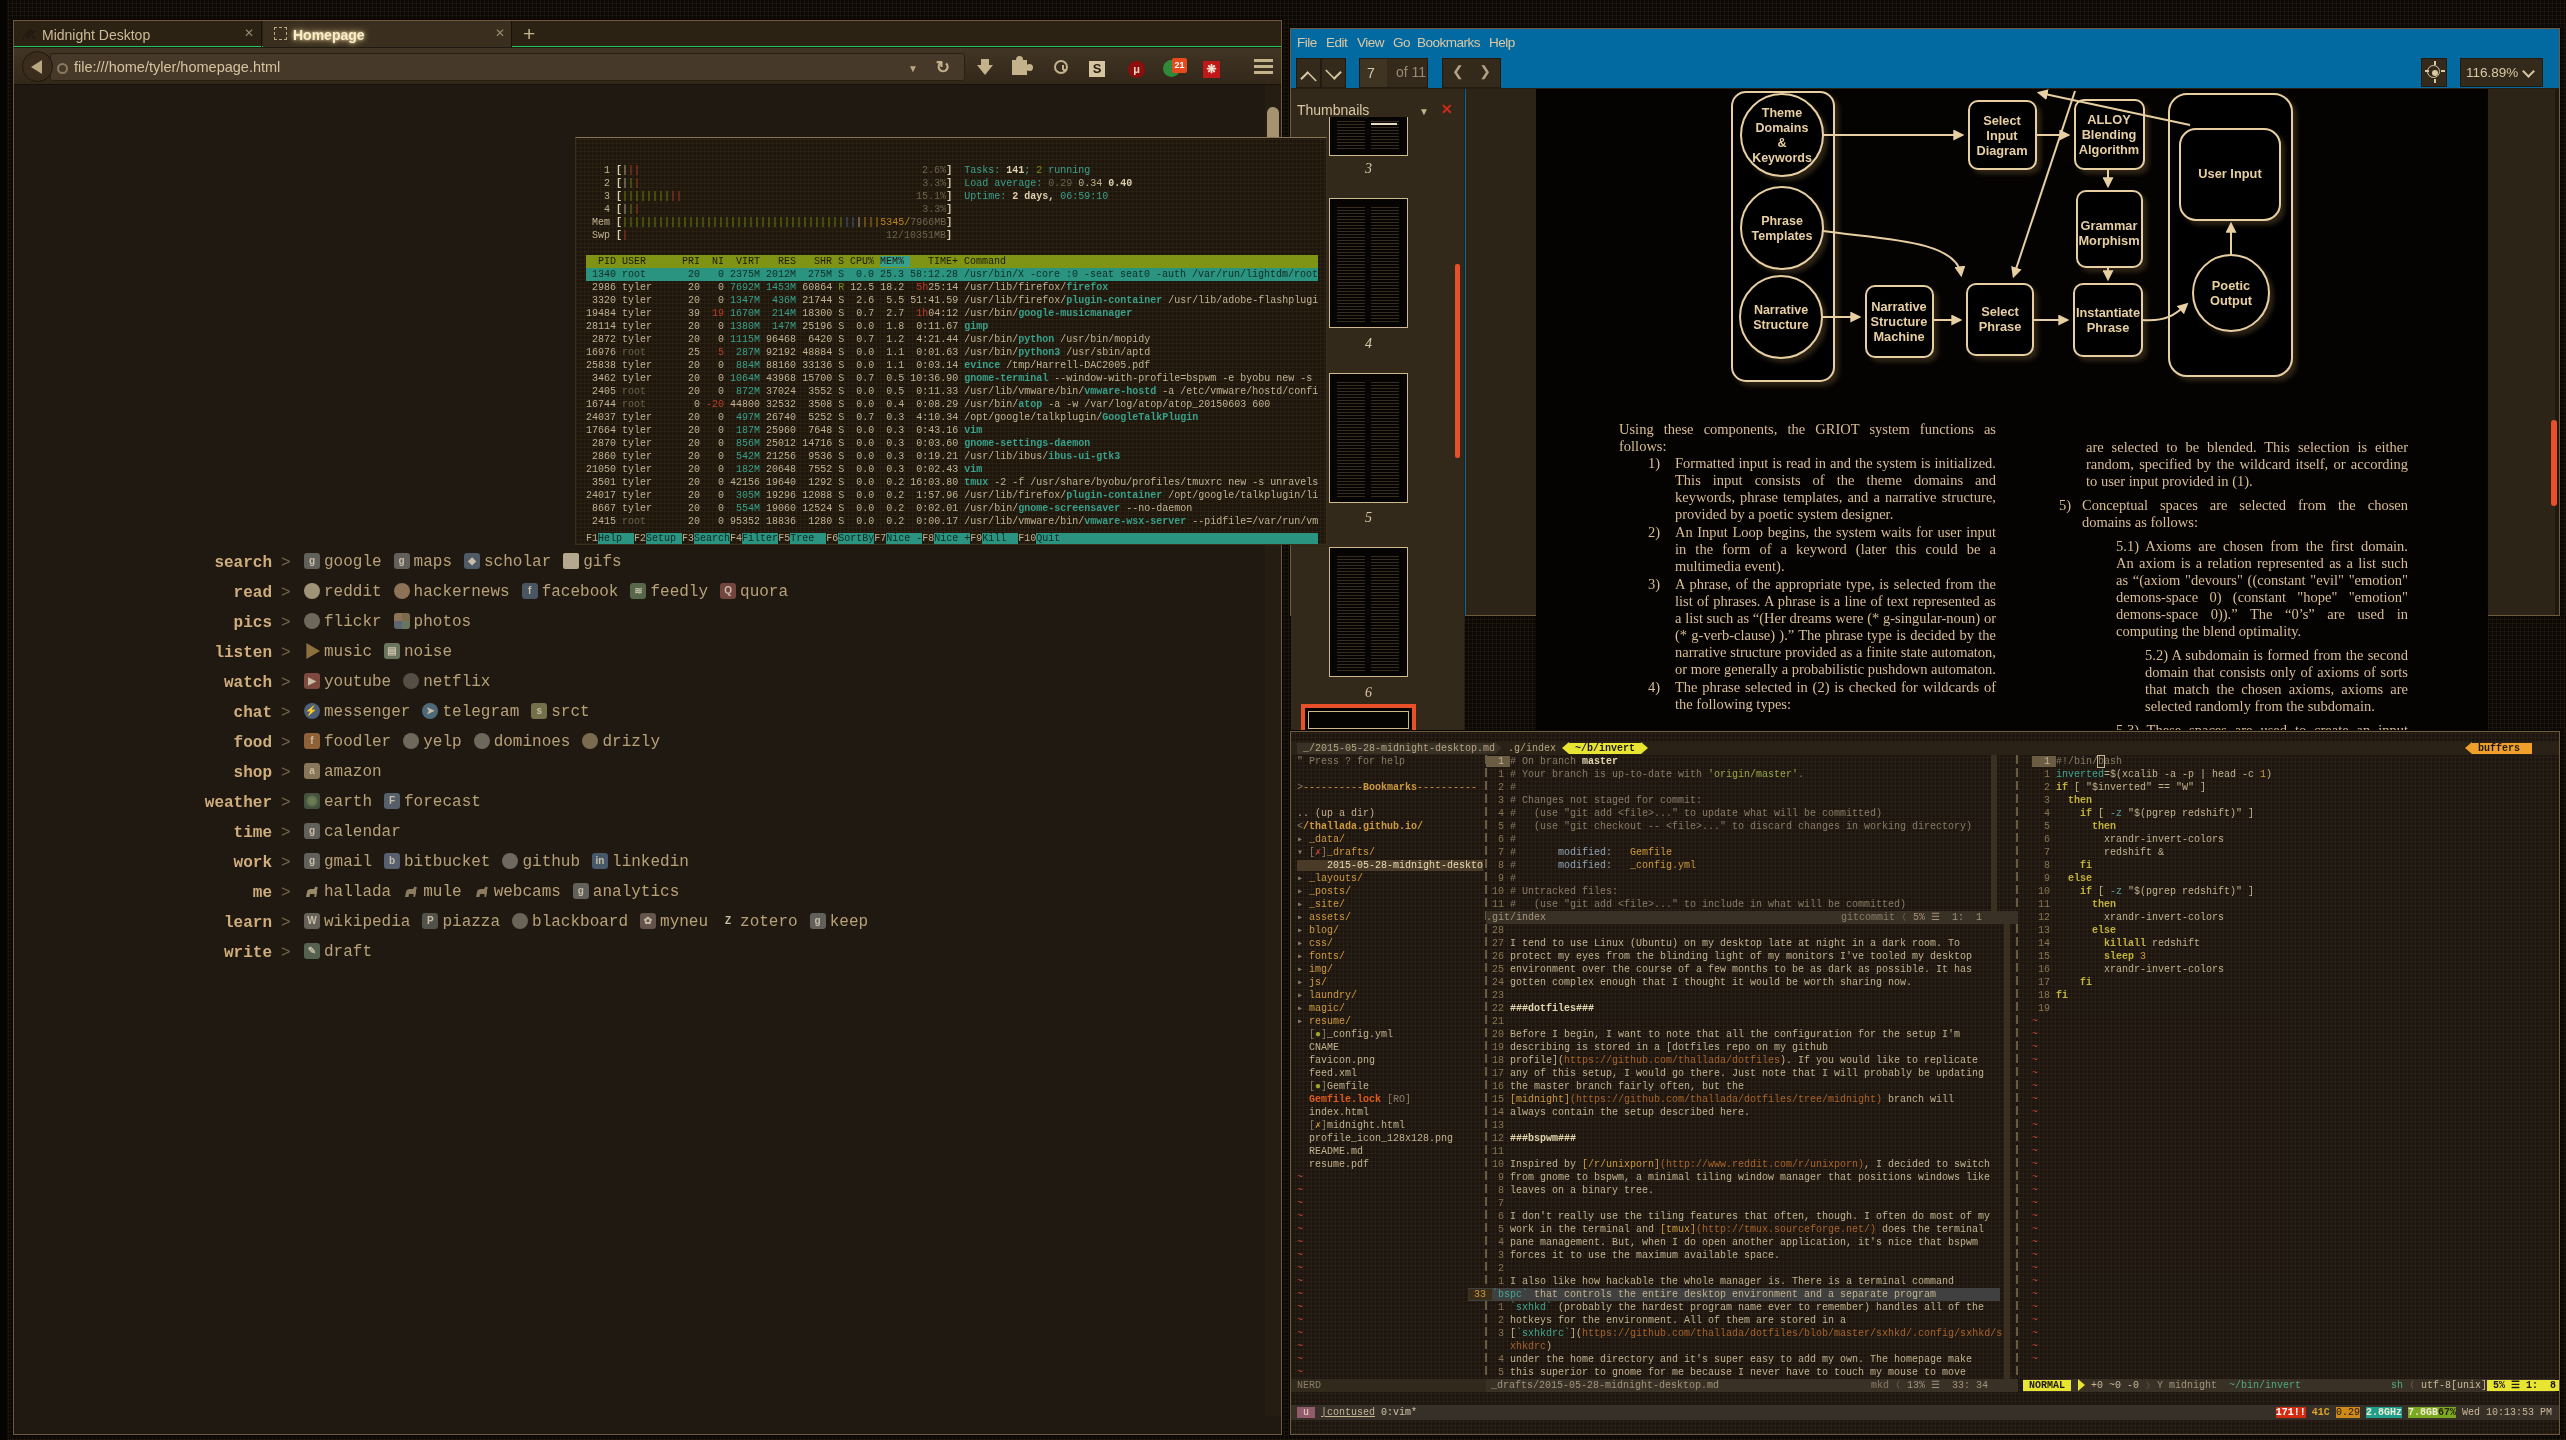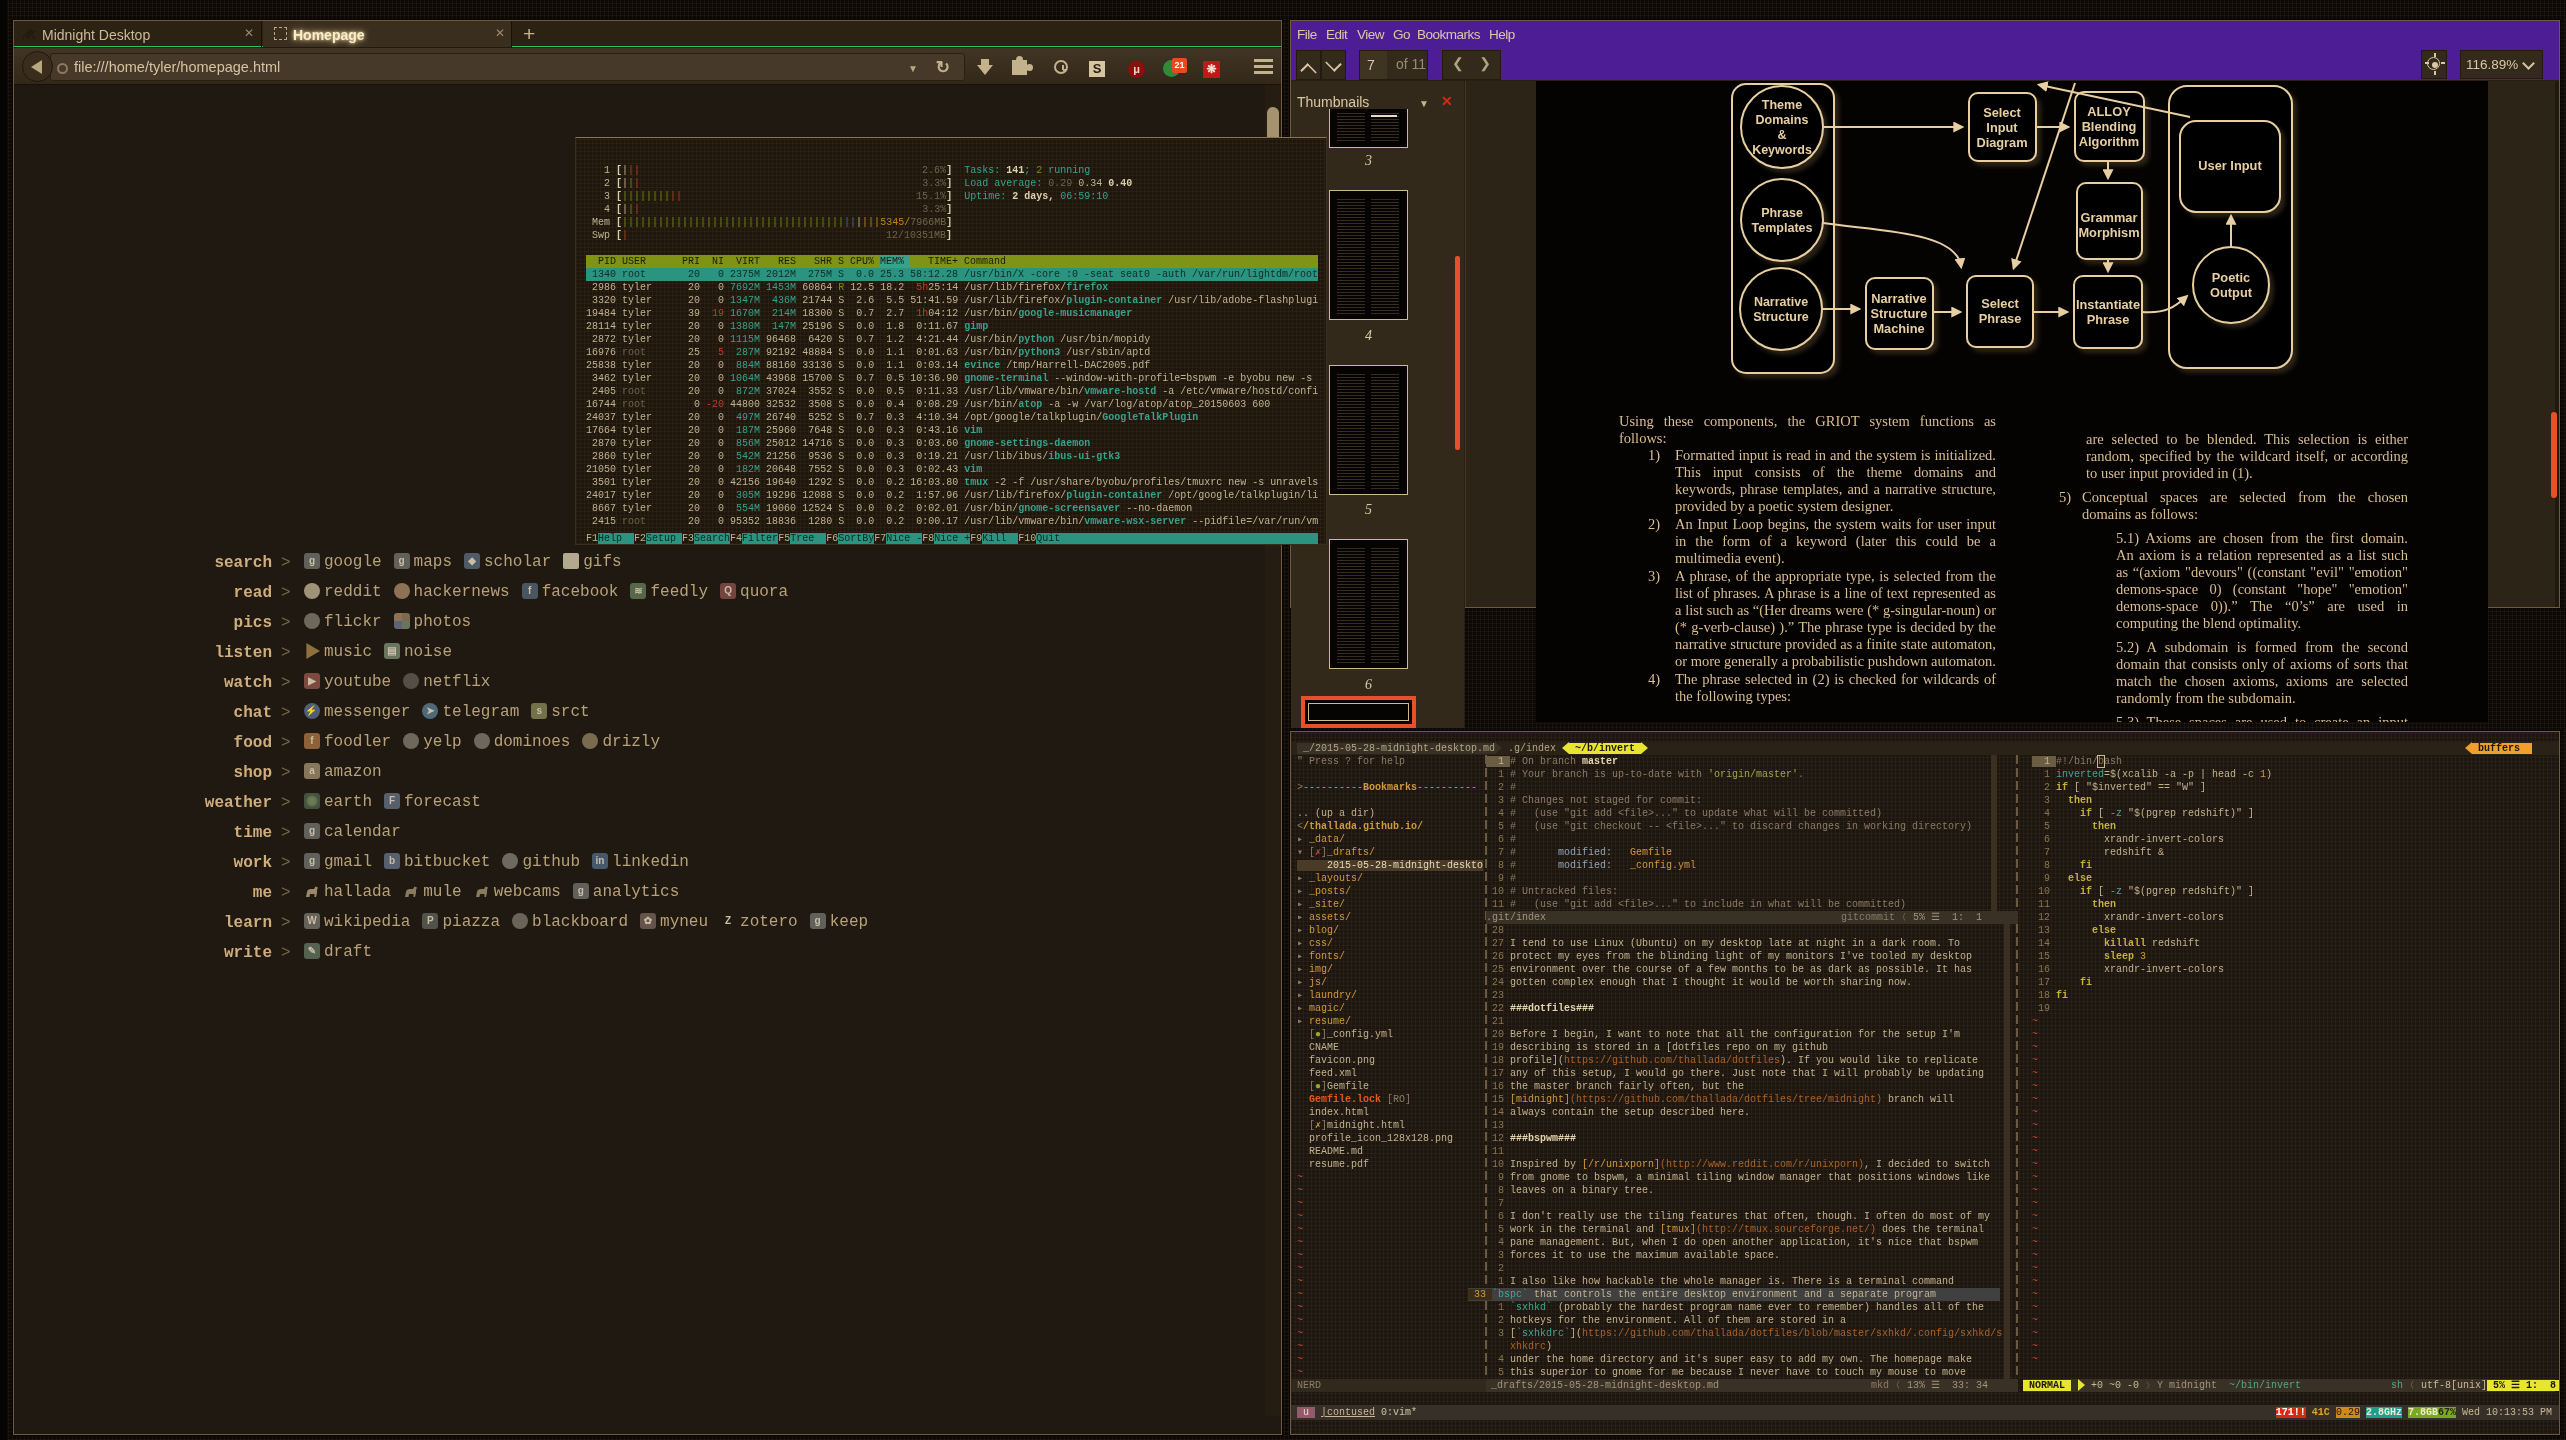--- a/index.html
+++ b/index.html
@@ -25,21 +25,21 @@
 .lrow b{position:absolute;right:982px;color:#d0ad7c;font-weight:bold}
 .lrow .gt{position:absolute;left:267px;color:#7a684a}
 .lrow .it{position:absolute;left:290px;top:-1px;white-space:nowrap}
 .ic{display:inline-block;width:16px;height:16px;border-radius:3px;vertical-align:-3px;margin-right:4px;text-align:center;font-family:"Liberation Sans",sans-serif;font-size:10px;font-weight:bold;color:#c9bda6;line-height:16px;overflow:hidden}
 .lk{margin-right:12px}
 
 #ffstat{position:absolute;left:0;bottom:0;width:100%;height:20px;background:#0d0a06;border-top:1px dotted #8a7450;font-family:"Liberation Mono",monospace;font-size:13px;color:#d9c8a2;line-height:19px}
 #ffsb{position:absolute;right:0;top:64px;width:16px;height:1331px;background:#261d12}
 #ffsb .th{position:absolute;left:2px;top:22px;width:12px;height:100px;background:#a5926f;border-radius:6px}
 
-#ev{left:1290px;top:20px;width:1270px;height:588px;background:#4c1d95}
+#ev{left:1290px;top:28px;width:1270px;height:588px;background:#0369a1}
 #evmenu{position:absolute;left:0;top:0;width:100%;height:25px;font-size:13.5px;letter-spacing:-.5px;color:#d9c8a4}
 #evmenu span{position:absolute;top:6px}
 #evtool{position:absolute;left:0;top:25px;width:100%;height:35px;border-bottom:1px solid #272013;border-bottom:1px solid #272013}
 .tbtn{position:absolute;background:#342a1c;border:1px solid #241b10;color:#d9c8a4}
 #evside{position:absolute;left:0;top:60px;width:174px;height:647px;background:#33291b;border-right:1px solid #272013}
 .thumb{position:absolute;left:38px;width:79px;background:#060402;border:1px solid #cdb88f}
 .tlab{position:absolute;width:79px;left:38px;text-align:center;font-family:"Liberation Serif",serif;font-style:italic;font-size:14px;color:#d9c8a4}
 .tcol{position:absolute;background:repeating-linear-gradient(#0000 0 2px,rgba(205,175,128,.24) 2px 3px)}
 #evmain{position:absolute;left:175px;top:60px;right:0;bottom:0;background:#2d2418}
 #page{position:absolute;left:70px;top:0;width:952px;height:641px;background:#050302;color:#d9bd93;overflow:hidden}
@@ -237,21 +237,21 @@
 <div style="margin-bottom:0">Using these components, the GRIOT system functions as follows:</div>
 <div class="itm" style="padding-left:56px"><span class="inum" style="left:29px">1)</span>Formatted input is read in and the system is initialized.  This input consists of the theme domains and keywords, phrase templates, and a narrative structure, provided by a poetic system designer.</div>
 <div class="itm" style="padding-left:56px"><span class="inum" style="left:29px">2)</span>An Input Loop begins, the system waits for user input in the form of a keyword (later this could be a multimedia event).</div>
 <div class="itm" style="padding-left:56px"><span class="inum" style="left:29px">3)</span>A phrase, of the appropriate type, is selected from the list of phrases.  A phrase is a line of text represented as a list such as “(Her dreams were (* g-singular-noun) or  (* g-verb-clause) ).”  The phrase type is decided by the narrative structure provided as a finite state automaton, or more generally a probabilistic pushdown automaton.</div>
 <div class="itm" style="padding-left:56px"><span class="inum" style="left:29px">4)</span>The phrase selected in (2) is checked for wildcards of the following types:</div>
 </div>
 <div class="pcol" style="left:523px;top:350px;width:349px">
 <div style="margin-left:27px;margin-bottom:7px">are selected to be blended.  This selection is either random, specified by the wildcard itself, or according to user input provided in (1).</div>
 <div class="itm" style="padding-left:23px;margin-bottom:7px"><span class="inum" style="left:0">5)</span>Conceptual spaces are selected from the chosen domains as follows:</div>
 <div class="itm" style="margin-left:57px;margin-bottom:7px">5.1) Axioms are chosen from the first domain. An&nbsp;axiom is a relation represented as a list such as “(axiom "devours" ((constant "evil" "emotion" demons-space 0) (constant "hope" "emotion" demons-space 0)).” The “0’s” are used in computing the blend optimality.</div>
-<div class="itm" style="margin-left:57px;margin-bottom:7px">5.2) A subdomain is formed from the second domain that consists only of axioms of sorts that match the chosen axioms, axioms are selected randomly from the subdomain.</div>
+<div class="itm" style="margin-left:86px;margin-bottom:7px">5.2) A subdomain is formed from the second domain that consists only of axioms of sorts that match the chosen axioms, axioms are selected randomly from the subdomain.</div>
 <div class="itm" style="margin-left:57px;margin-bottom:7px">5.3) These spaces are used to create an input diagram (the generic space, two input spaces,</div>
 </div>
         </div>
 </div>
 <div style="position:absolute;right:0;top:0;width:4px;height:100%;background:#20190f"></div>
 <div style="position:absolute;right:2px;top:331px;width:6px;height:86px;background:#e8502a;border-radius:3px"></div>
 </div>
 </div>
 <div id="tm" class="win">
     <div class="pat2"></div>

